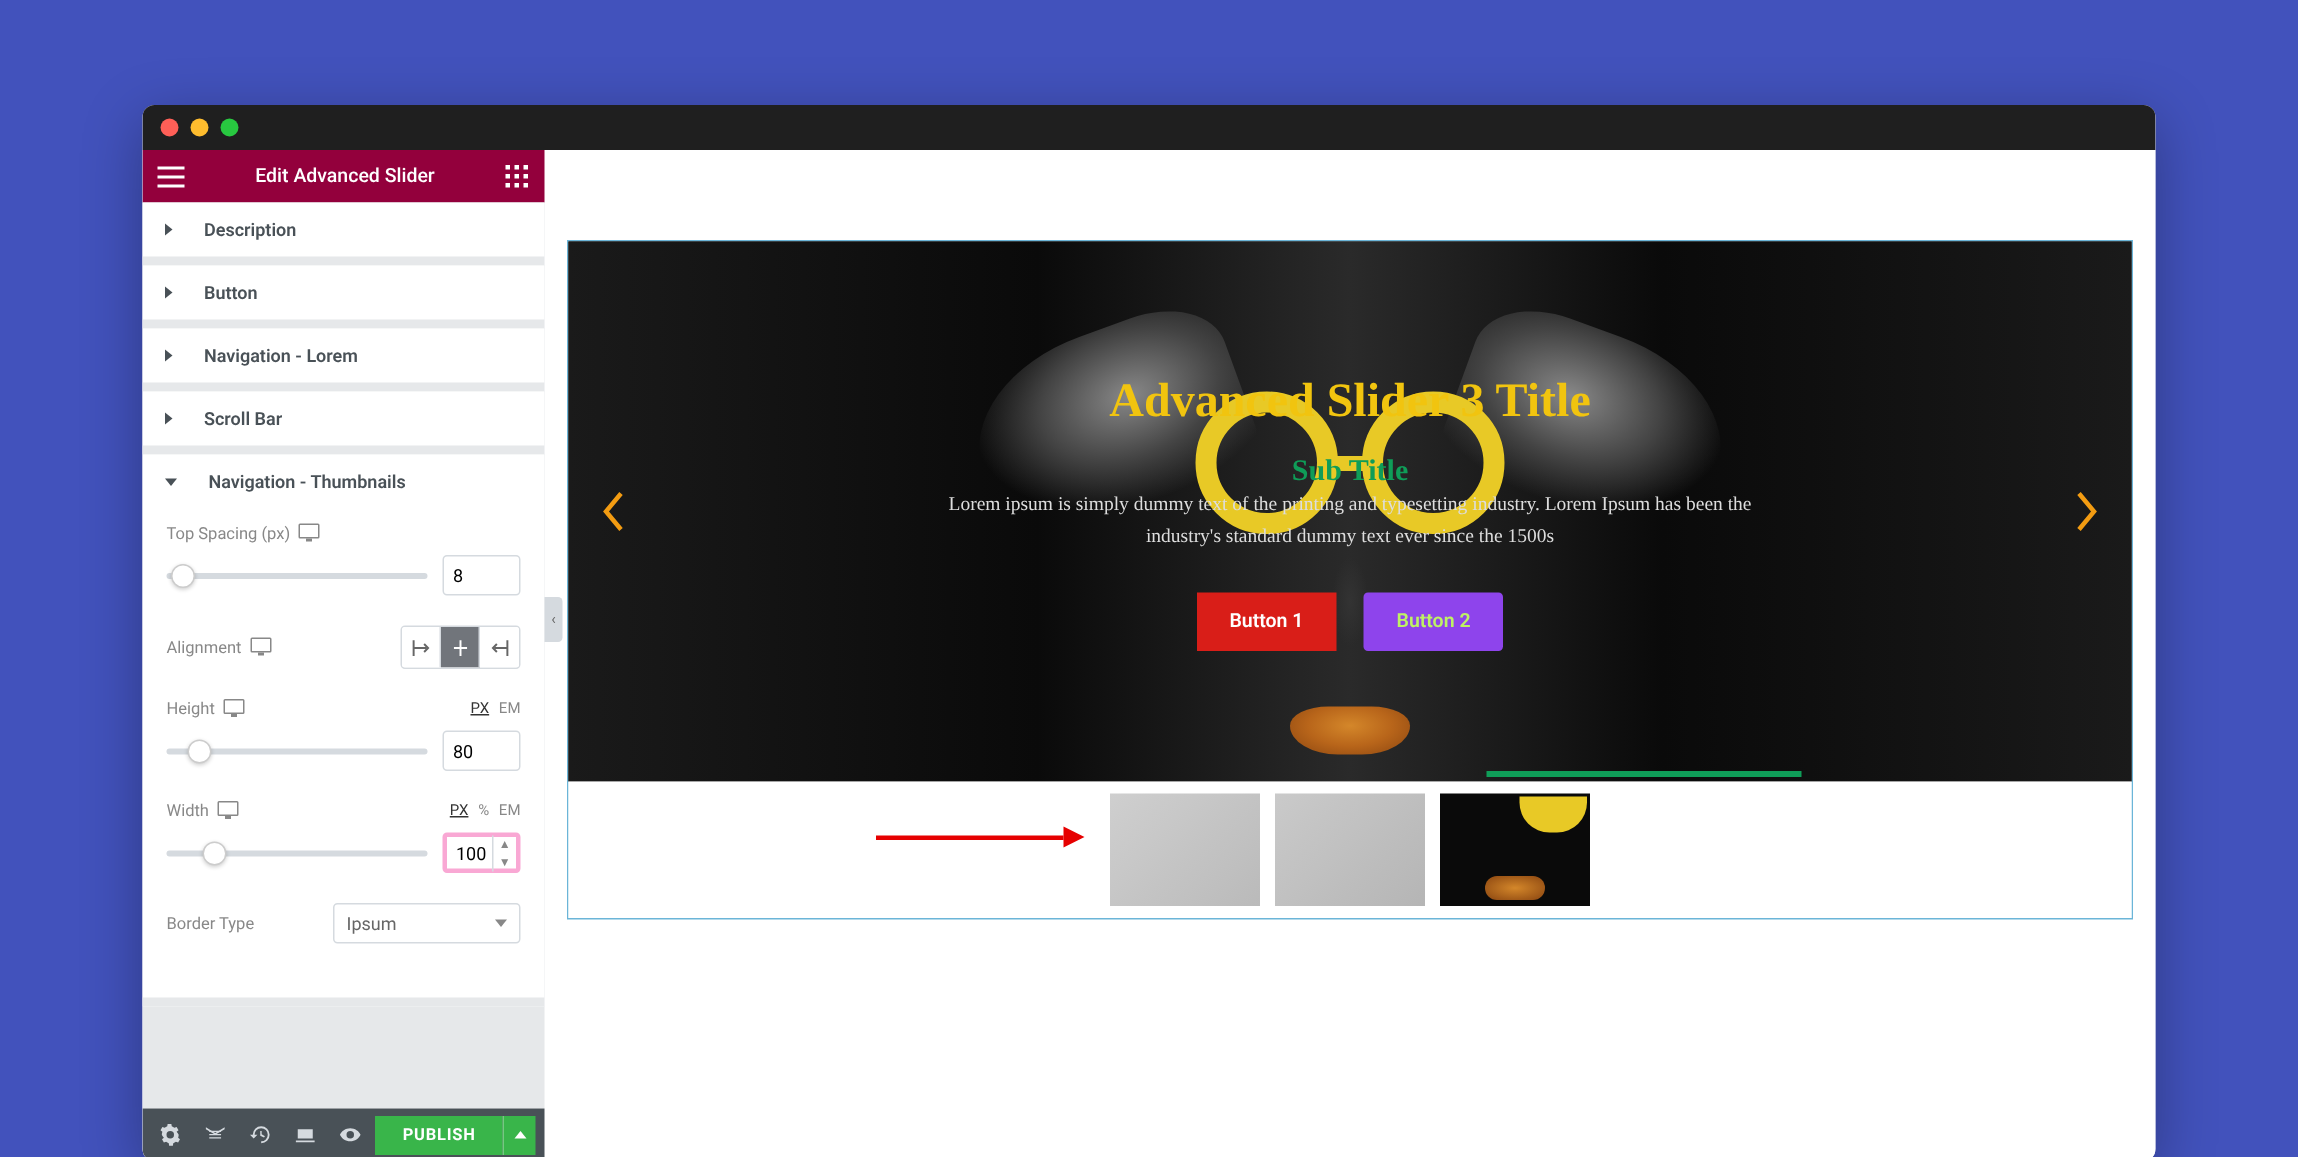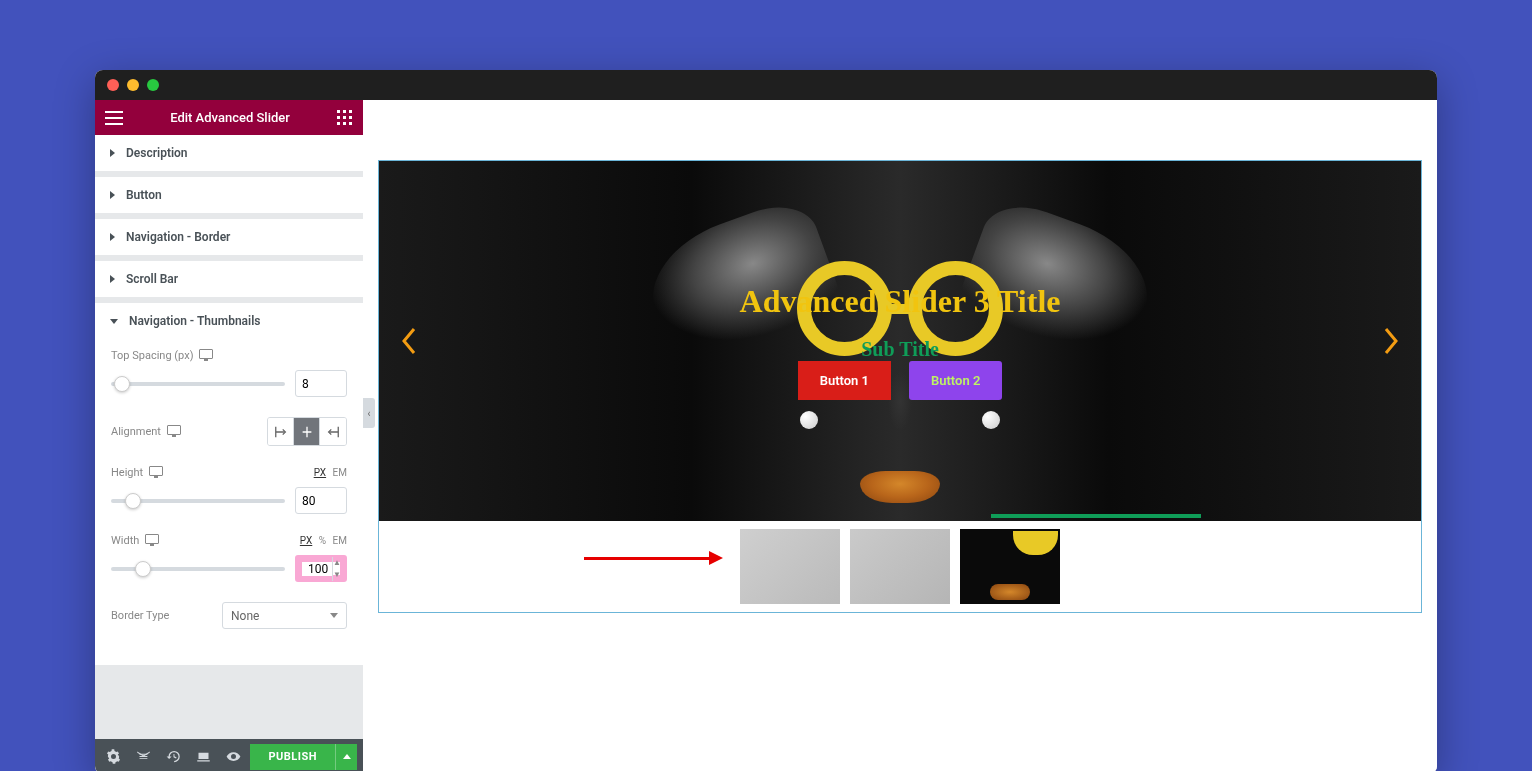--- a/index.html
+++ b/index.html
@@ -13,37 +13,37 @@
 .app{display:flex;flex:1;min-height:0}
 .sidebar{width:268px;background:#fff;display:flex;flex-direction:column;position:relative}
 .sidebar-header{background:#93003c;height:35px;display:flex;align-items:center;padding:0 10px;color:#fff}
 .hamburger{width:18px;height:14px;display:flex;flex-direction:column;justify-content:space-between;cursor:pointer}
 .hamburger span{height:2px;background:#fff;width:100%}
 .sidebar-title{flex:1;text-align:center;font-size:13px;font-weight:500}
 .grid-icon{width:16px;height:16px;display:grid;grid-template-columns:repeat(3,1fr);gap:2px;cursor:pointer}
 .grid-icon span{background:#fff;width:3px;height:3px}
 .panel-body{flex:1;overflow-y:auto;background:#e6e8ea}
 .section{background:#fff;border-bottom:6px solid #e6e8ea}
-.section-header{padding:11px 15px;display:flex;align-items:center;gap:11px;cursor:pointer;font-size:12px;font-weight:600;color:#495157}
+.section-header{padding:11px 15px;display:flex;align-items:center;gap:21px;cursor:pointer;font-size:12px;font-weight:600;color:#495157}
 .caret{width:0;height:0;border-left:4px solid transparent;border-right:4px solid transparent;border-top:5px solid #495157}
 .caret.right{border-top:4px solid transparent;border-bottom:4px solid transparent;border-left:5px solid #495157;border-right:none}
 .section-content{padding:10px 16px 16px}
 .control{margin-bottom:20px}
 .control-row{display:flex;align-items:center;justify-content:space-between;margin-bottom:8px}
 .control-label{font-size:11px;color:#888}
 .device-icon{width:14px;height:10px;border:1px solid #888;border-radius:1px;display:inline-block;margin-left:6px;position:relative}
 .device-icon::after{content:'';position:absolute;bottom:-3px;left:4px;width:4px;height:2px;background:#888}
 .units{font-size:10px;color:#888}
 .units span{margin-left:4px;cursor:pointer}
 .units .active{text-decoration:underline;color:#333}
 .slider-row{display:flex;align-items:center;gap:10px}
 .slider-track{flex:1;height:4px;background:#d5dadf;border-radius:2px;position:relative}
 .slider-thumb{position:absolute;top:-6px;width:16px;height:16px;background:#fff;border:1px solid #ccc;border-radius:50%;box-shadow:0 1px 3px rgba(0,0,0,0.2)}
 .num-input{width:52px;height:27px;border:1px solid #d5dadf;border-radius:3px;font-size:12px;padding:0 6px;text-align:left}
-.num-input-spinner{width:52px;height:27px;border:7px solid #f9a8d4;border-radius:3px;display:flex;align-items:center}
+.num-input-spinner{width:52px;height:27px;border:3px solid #f9a8d4;border-radius:3px;display:flex;align-items:center}
 .num-input-spinner input{border:none;width:30px;font-size:12px;padding-left:6px;outline:none}
 .spinner-btns{display:flex;flex-direction:column;width:16px;border-left:1px solid #d5dadf}
 .spinner-btns span{height:12px;font-size:8px;text-align:center;color:#888;cursor:pointer;line-height:12px}
 .align-btns{display:flex;border:1px solid #d5dadf;border-radius:3px;overflow:hidden}
 .align-btn{width:26px;height:27px;display:flex;align-items:center;justify-content:center;cursor:pointer;background:#fff;border-right:1px solid #d5dadf}
 .align-btn:last-child{border-right:none}
 .align-btn.active{background:#71757b;color:#fff}
 .align-btn svg{width:14px;height:14px}
 .select-wrap{width:125px;height:27px;border:1px solid #d5dadf;border-radius:3px;display:flex;align-items:center;padding:0 8px;font-size:12px;color:#666;justify-content:space-between;cursor:pointer}
 .select-wrap .caret{border-top:5px solid #888}
@@ -132,21 +132,21 @@
         </div>
         <div class="section">
           <div class="section-header">
             <span class="caret right"></span>
             <span>Button</span>
           </div>
         </div>
         <div class="section">
           <div class="section-header">
             <span class="caret right"></span>
-            <span>Navigation - Border</span>
+            <span>Navigation - Lorem</span>
           </div>
         </div>
         <div class="section">
           <div class="section-header">
             <span class="caret right"></span>
             <span>Scroll Bar</span>
           </div>
         </div>
         <div class="section">
           <div class="section-header">
@@ -223,21 +223,21 @@
                       <span>▲</span>
                       <span>▼</span>
                     </div>
                 </div>
               </div>
             </div>
             <div class="control">
               <div class="control-row">
                 <span class="control-label">Border Type</span>
                 <div class="select-wrap">
-                  <span>None</span>
+                  <span>Ipsum</span>
                   <span class="caret"></span>
                 </div>
               </div>
             </div>
           </div>
         </div>
       </div>
       <div class="collapse-tab">‹</div>
       <div class="footer">
         <div class="footer-icon">
@@ -290,20 +290,21 @@
             </div>
           <div class="face">
               <div class="nose-shadow"></div>
               <div class="earring-l"></div>
               <div class="earring-r"></div>
               <div class="lips"></div>
             </div>
           <div class="slide-content">
             <div class="slide-title">Advanced Slider 3 Title</div>
             <div class="slide-subtitle">Sub Title</div>
+            <div class="slide-desc">Lorem ipsum is simply dummy text of the printing and typesetting industry. Lorem Ipsum has been the industry's standard dummy text ever since the 1500s</div>
             <div class="slide-btns">
               <button class="btn-1">Button 1</button>
               <button class="btn-2">Button 2</button>
             </div>
           </div>
           <div class="nav-arrow left">
               <svg viewBox="0 0 18 30">
                 <path d="M14 3L4 15l10 12"></path>
               </svg>
             </div>

